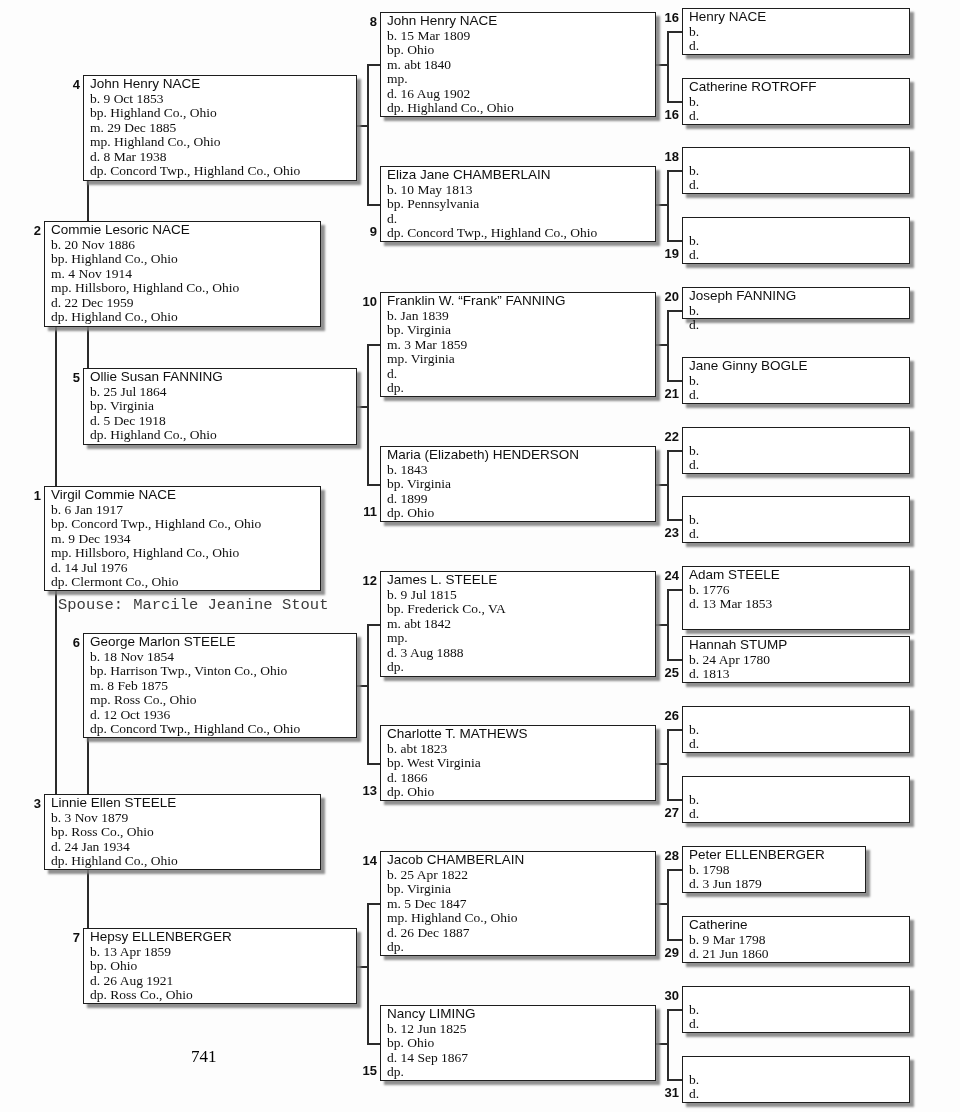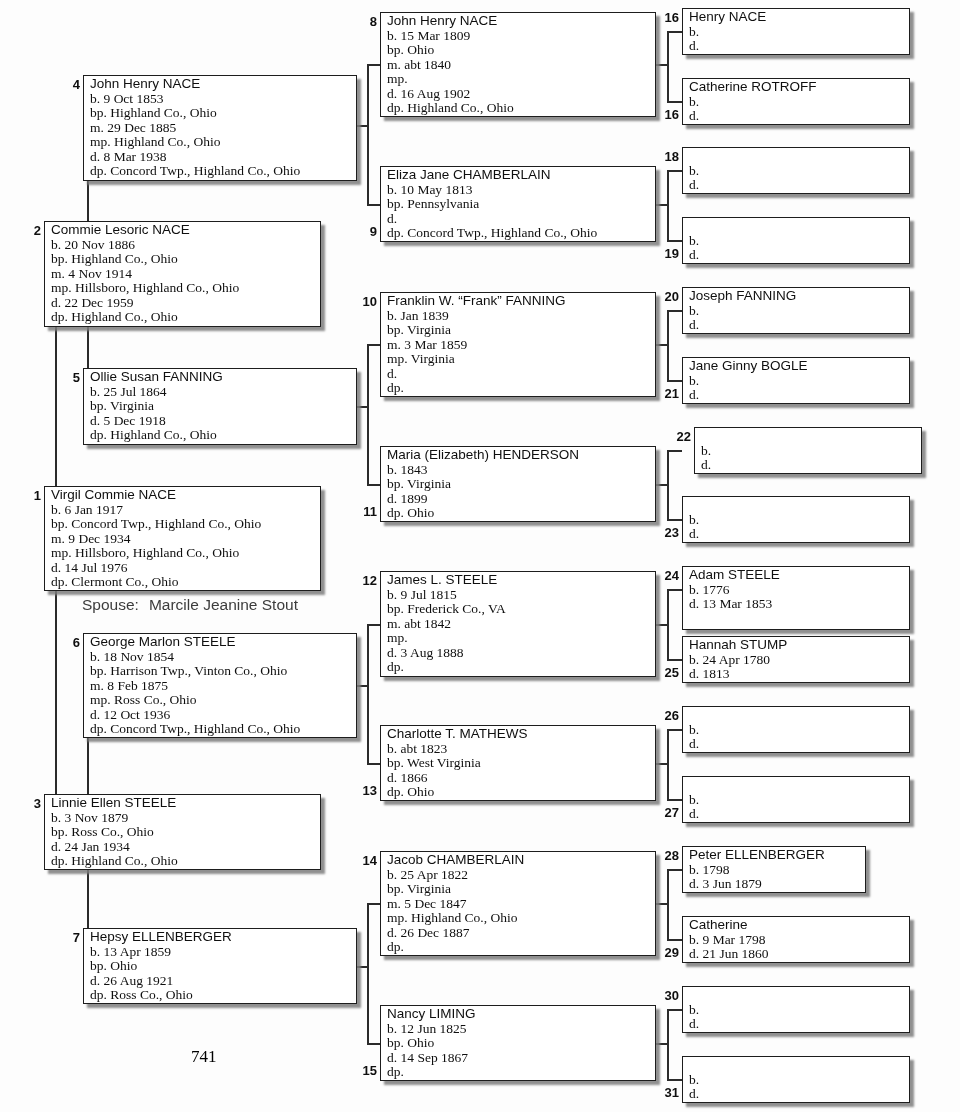--- a/index.html
+++ b/index.html
@@ -11,21 +11,21 @@
         padding:1px 4px 0 6px;}
   .pname{font-family:"Liberation Sans",sans-serif;font-size:13.5px;line-height:14.5px;
          min-height:14.5px;color:#0f0f0f;white-space:nowrap;}
   .pline{font-family:"Liberation Serif",serif;font-size:13.5px;line-height:14.5px;
          min-height:14.5px;color:#0f0f0f;white-space:nowrap;}
   .pnum{position:absolute;right:100%;margin-right:4px;font-family:"Liberation Sans",sans-serif;
         font-weight:bold;font-size:13px;line-height:14px;color:#0f0f0f;}
   .pnum.t{top:2px;}
   .pnum.b{bottom:2px;}
   .spouse{position:absolute;left:58px;top:596px;z-index:3;
-          font-family:Liberation Sans, sans-serif;font-size:15.5px;color:#3c3c3c;white-space:nowrap;margin-left:24px;}
+          font-family:Liberation Mono, monospace;font-size:15.5px;color:#3c3c3c;white-space:nowrap;}
   .spouse .sname{margin-left:10px;}
   .pagenum{position:absolute;left:191px;top:1047px;z-index:3;
            font-family:"Liberation Serif",serif;font-size:17px;color:#000000;}
 </style>
 </head>
 <body>
 
 <div class="page">
   <div id="connectors">
       <div class="cline" style="left: 87px; top: 181px; width: 2px; height: 187px;"></div>
@@ -234,33 +234,33 @@
         <div class="pname"></div>
         <div class="pline">b.</div>
         <div class="pline">d.</div>
       </div>
       <div class="pbox" style="left: 682px; top: 217px; width: 228px; height: 47px;">
         <span class="pnum b">19</span>
         <div class="pname"></div>
         <div class="pline">b.</div>
         <div class="pline">d.</div>
       </div>
-      <div class="pbox" style="left: 682px; top: 287px; width: 228px; height: 47px;">
+      <div class="pbox" style="left: 682px; top: 287px; width: 228px; height: 32px;">
         <span class="pnum t">20</span>
         <div class="pname">Joseph FANNING</div>
         <div class="pline">b.</div>
         <div class="pline">d.</div>
       </div>
       <div class="pbox" style="left: 682px; top: 357px; width: 228px; height: 47px;">
         <span class="pnum b">21</span>
         <div class="pname">Jane Ginny BOGLE</div>
         <div class="pline">b.</div>
         <div class="pline">d.</div>
       </div>
-      <div class="pbox" style="left: 682px; top: 427px; width: 228px; height: 47px; margin-left: 12px;">
+      <div class="pbox" style="left: 682px; top: 427px; width: 228px; height: 47px;">
         <span class="pnum t">22</span>
         <div class="pname"></div>
         <div class="pline">b.</div>
         <div class="pline">d.</div>
       </div>
       <div class="pbox" style="left: 682px; top: 496px; width: 228px; height: 47px;">
         <span class="pnum b">23</span>
         <div class="pname"></div>
         <div class="pline">b.</div>
         <div class="pline">d.</div>

